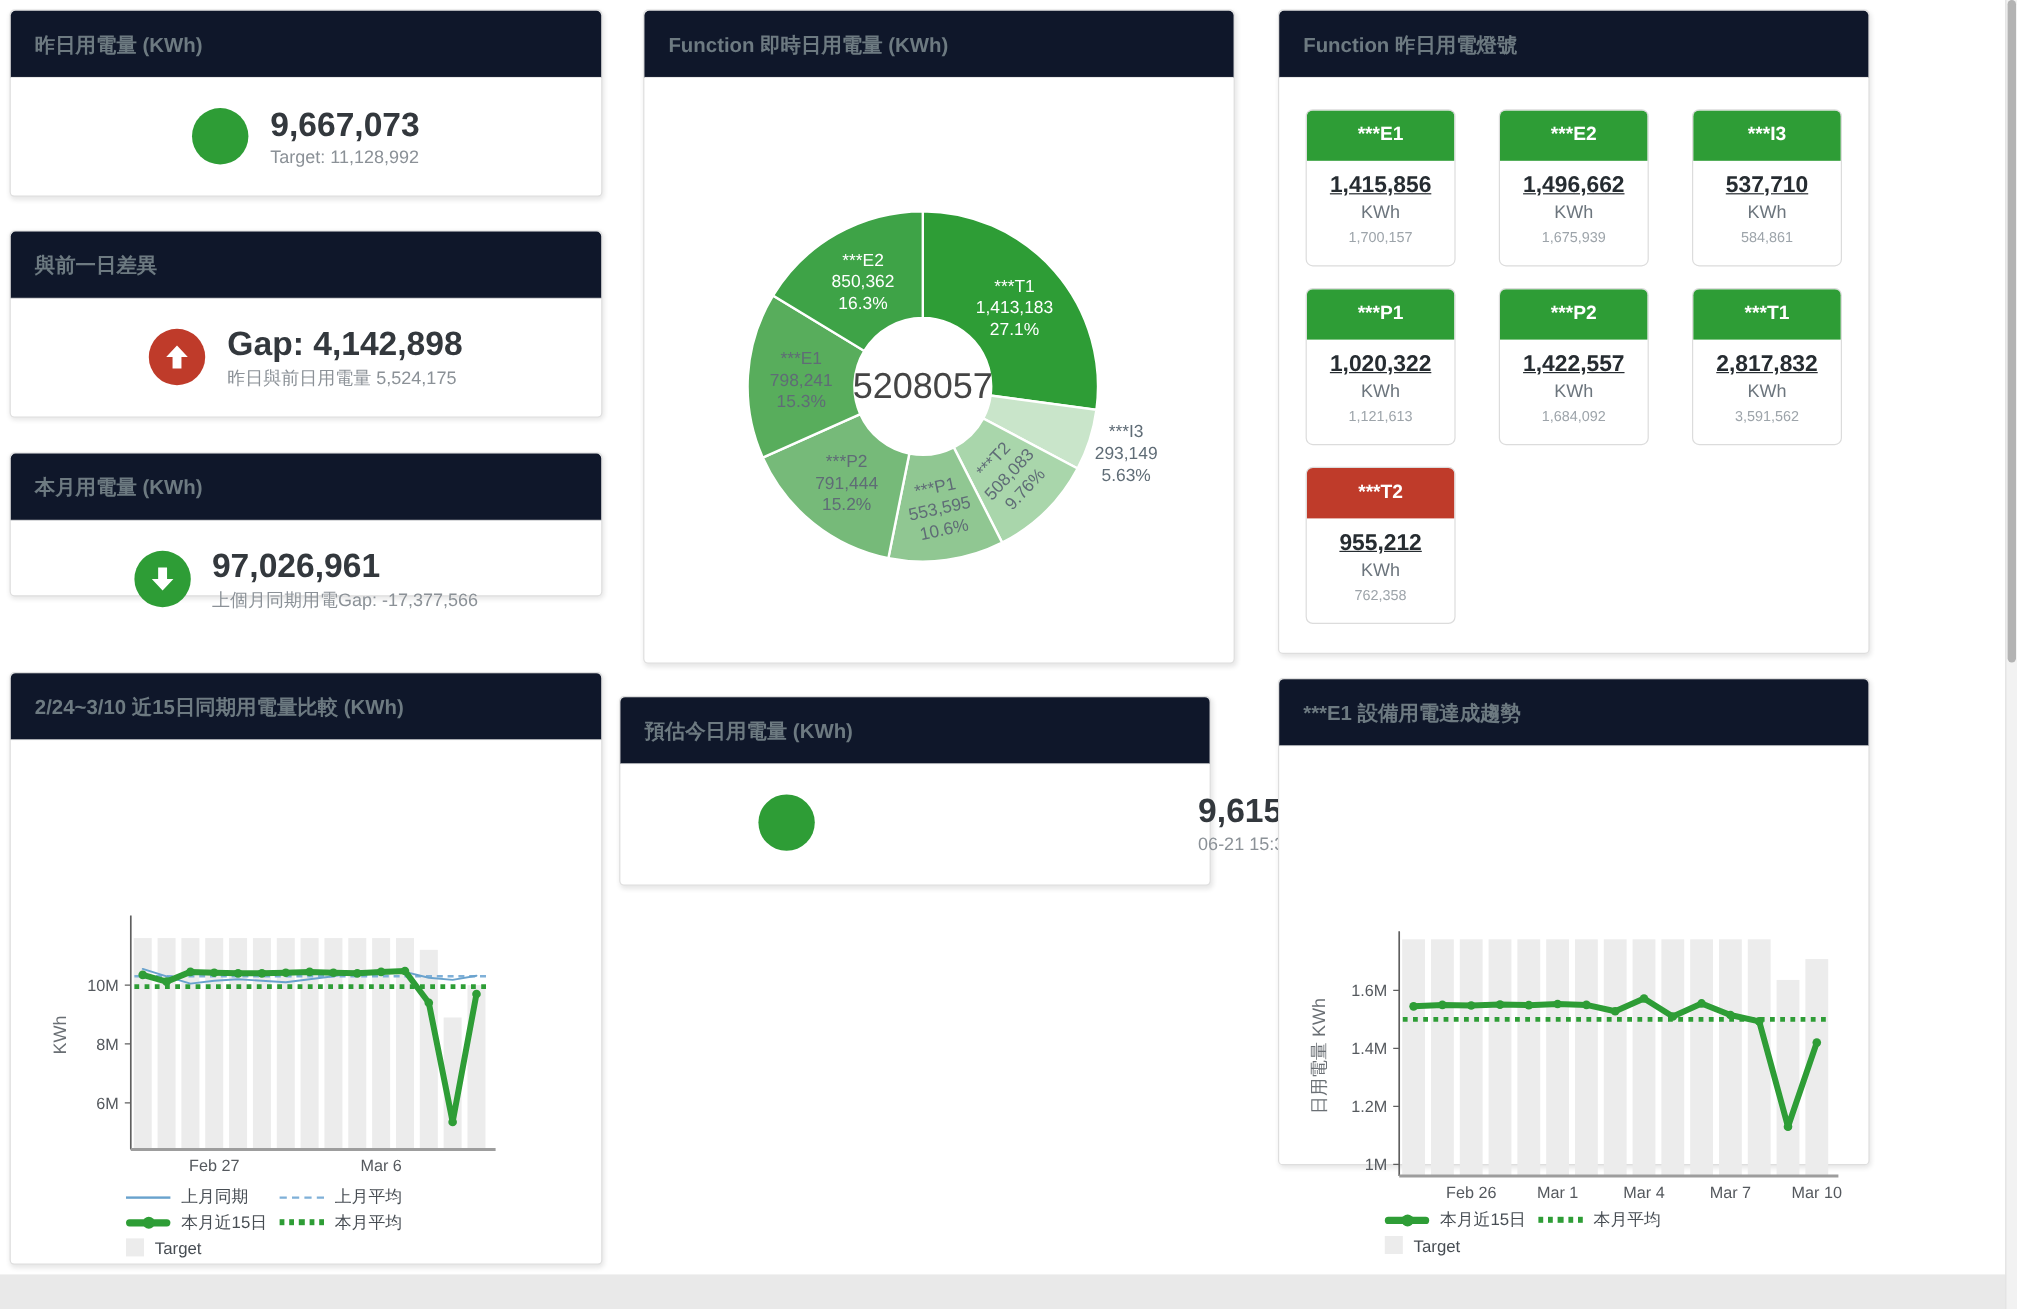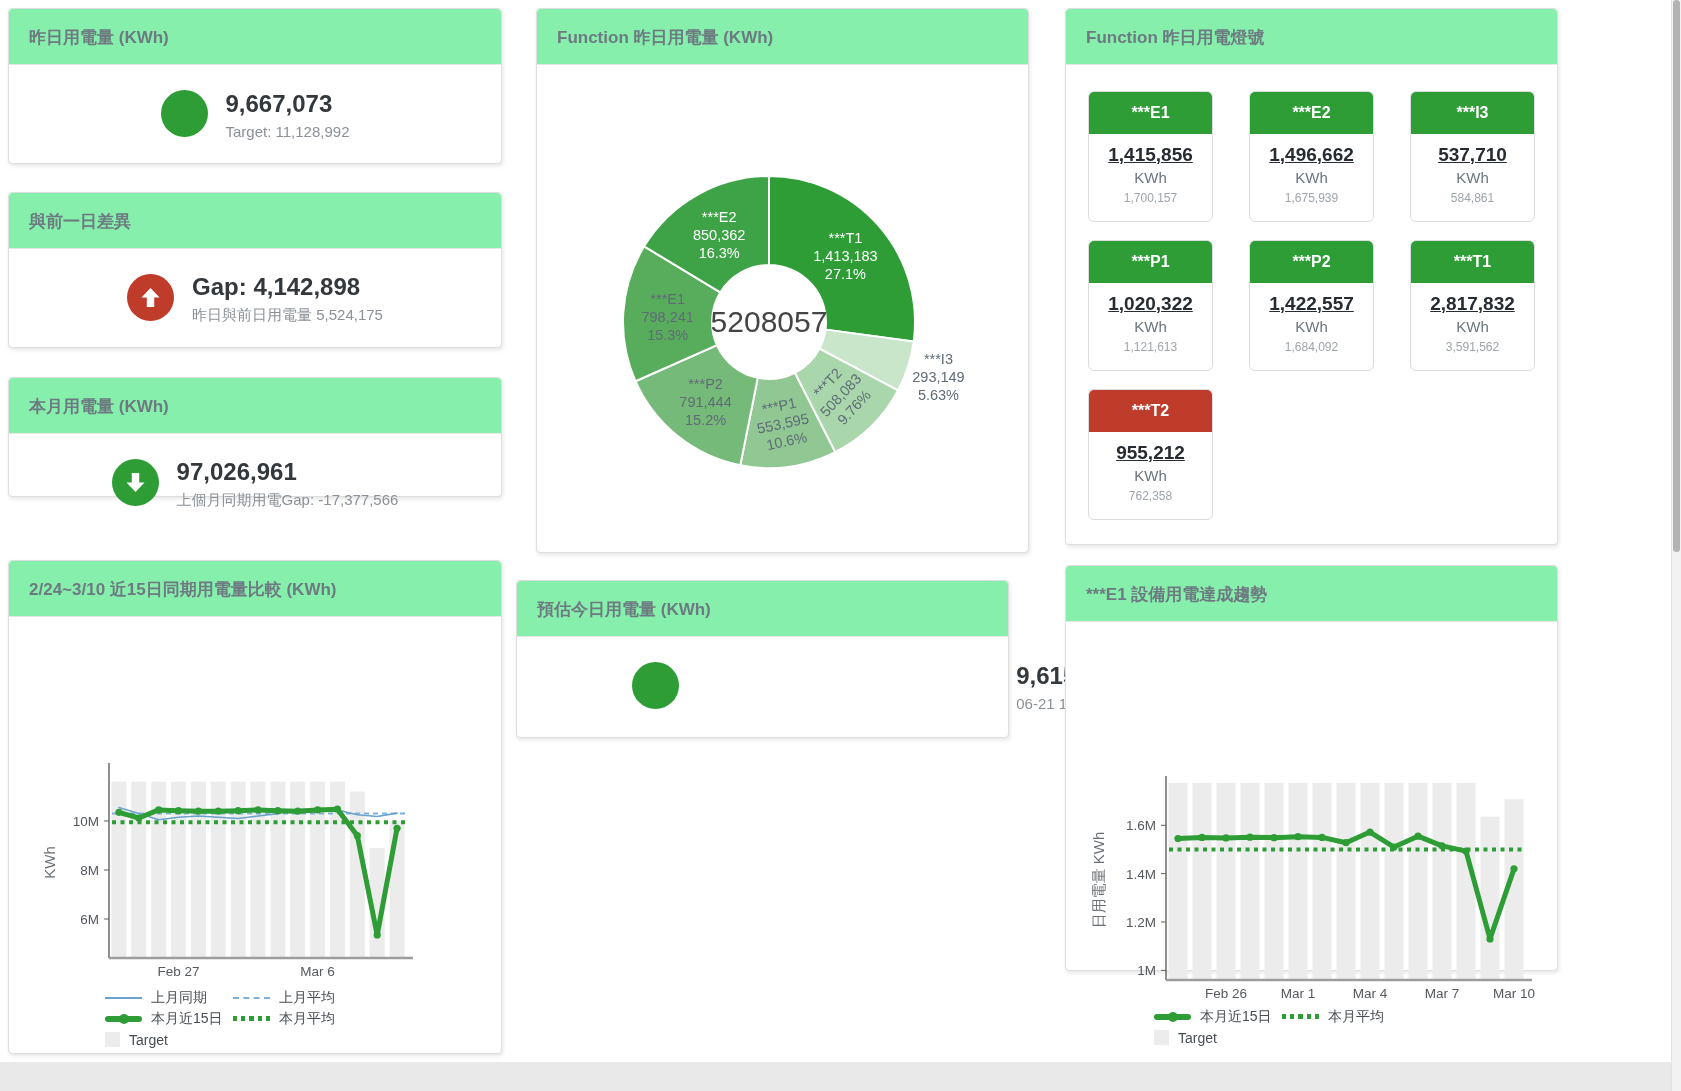--- a/index.html
+++ b/index.html
@@ -1,28 +1,28 @@
 <!DOCTYPE html>
 <html><head>
 <meta charset="utf-8">
 <style>
   html,body{margin:0;padding:0;background:#e9e9e9;font-family:"Liberation Sans",sans-serif;}
   #screen{position:relative;width:1681px;height:1091px;overflow:hidden;background:#e9e9e9;}
   #content{position:absolute;left:0;top:0;width:1672px;height:1062px;background:#ffffff;}
   .card{position:absolute;background:#fff;border:1px solid #dedede;border-radius:4px;
         box-shadow:1px 2px 4px rgba(0,0,0,.10);box-sizing:border-box;}
-  .card-header{background:#86efac;border-bottom:1px solid #e7e7e7;border-radius:4px 4px 0 0;
+  .card-header{background:#0f172a;border-bottom:1px solid #e7e7e7;border-radius:4px 4px 0 0;
         padding:17px 20px 15px 20px;font-size:17px;font-weight:bold;color:#6d7a81;}
   
   .stat-row{display:flex;align-items:center;justify-content:center;gap:18px;height:97px;}
   .stat-row.shift{transform:translateX(115px);justify-content:space-between;}
   .stat-circle{width:47px;height:47px;border-radius:50%;display:flex;align-items:center;justify-content:center;flex:0 0 auto;}
   .stat-circle svg{width:27px;height:27px;}
   .stat-text{text-align:left;}
-  .stat-value{font-size:24px;font-weight:bold;color:#33383d;line-height:34px;}
+  .stat-value{font-size:28px;font-weight:bold;color:#33383d;line-height:34px;}
   .stat-sub{font-size:15px;color:#8b9197;margin-top:2px;}
   
   .tiles{padding:26px 22px;display:grid;grid-template-columns:1fr 1fr 1fr;column-gap:36px;row-gap:18px;}
   .tile{border:1px solid #dcdcdc;border-radius:6px;overflow:hidden;background:#fff;}
   .tile-head{padding:12px 4px;text-align:center;color:#fff;font-size:16px;font-weight:bold;}
   .tile-body{padding:9px 4px 12px 4px;text-align:center;}
   .tile-value{font-size:19px;font-weight:bold;color:#262c31;line-height:24px;text-decoration:underline;}
   .tile-unit{font-size:15px;color:#6c757d;line-height:21px;}
   .tile-target{font-size:12px;color:#9da4aa;line-height:21px;}
   
@@ -84,21 +84,21 @@
             </svg>
       </span>
       <div class="stat-text">
         <div class="stat-value">97,026,961</div>
         <div class="stat-sub">上個月同期用電Gap: -17,377,566</div>
       </div>
     </div>
   </div>
 
   <div class="card" style="left:536px;top:8px;width:493px;height:545px;">
-    <div class="card-header">Function 昨日用電量 (KWh)</div>
+    <div class="card-header">Function 即時日用電量 (KWh)</div>
     <svg id="pie-svg" width="491" height="486" viewBox="0 0 491 486">
           <path d="M 232 111 A 146 146 0 0 1 376.68887079031646 276.5225682076695 L 288.4881207880003 264.62182457422716 A 57 57 0 0 0 232 200 Z" fill="#2e9d36" stroke="#ffffff" stroke-width="2"></path>
           <g transform="rotate(0 308.4193297984262 190.19928119279425)">
             <text x="308.4193297984262" y="178.19928119279425" font-family="&quot;Liberation Sans&quot;,sans-serif" text-anchor="middle" font-size="14.5" fill="#ffffff">***T1</text>
             <text x="308.4193297984262" y="196.19928119279425" font-family="&quot;Liberation Sans&quot;,sans-serif" text-anchor="middle" font-size="14.5" fill="#ffffff">1,413,183</text>
             <text x="308.4193297984262" y="214.19928119279425" font-family="&quot;Liberation Sans&quot;,sans-serif" text-anchor="middle" font-size="14.5" fill="#ffffff">27.1%</text>
           </g>
           <path d="M 376.68887079031646 276.5225682076695 A 146 146 0 0 1 360.9725917246409 325.42565735036163 L 282.35231320756526 283.71412649979874 A 57 57 0 0 0 288.4881207880003 264.62182457422716 Z" fill="#c9e5ca" stroke="#ffffff" stroke-width="2"></path>
           <g transform="rotate(0 401.46367926718744 311.4615590047497)">
             <text x="401.46367926718744" y="299.4615590047497" font-family="&quot;Liberation Sans&quot;,sans-serif" text-anchor="middle" font-size="14.5" fill="#5f6c76">***I3</text>

